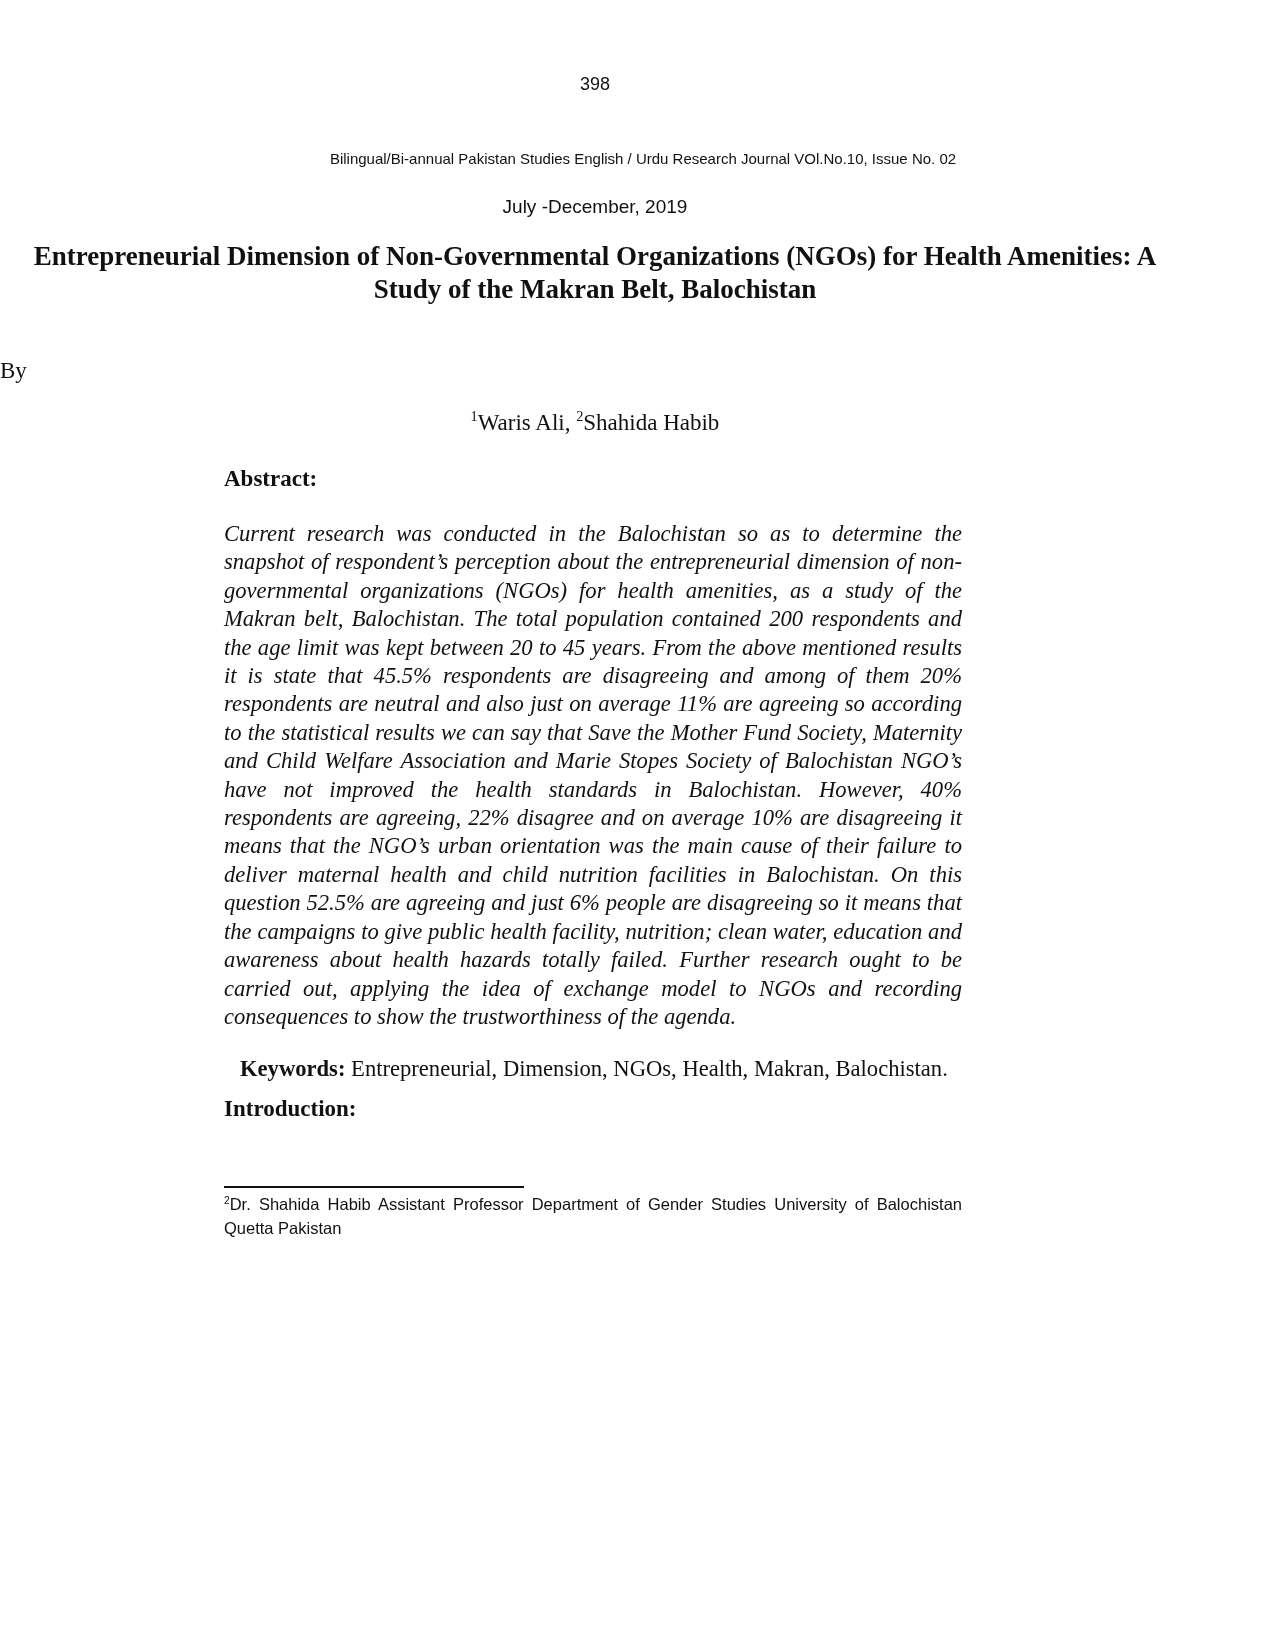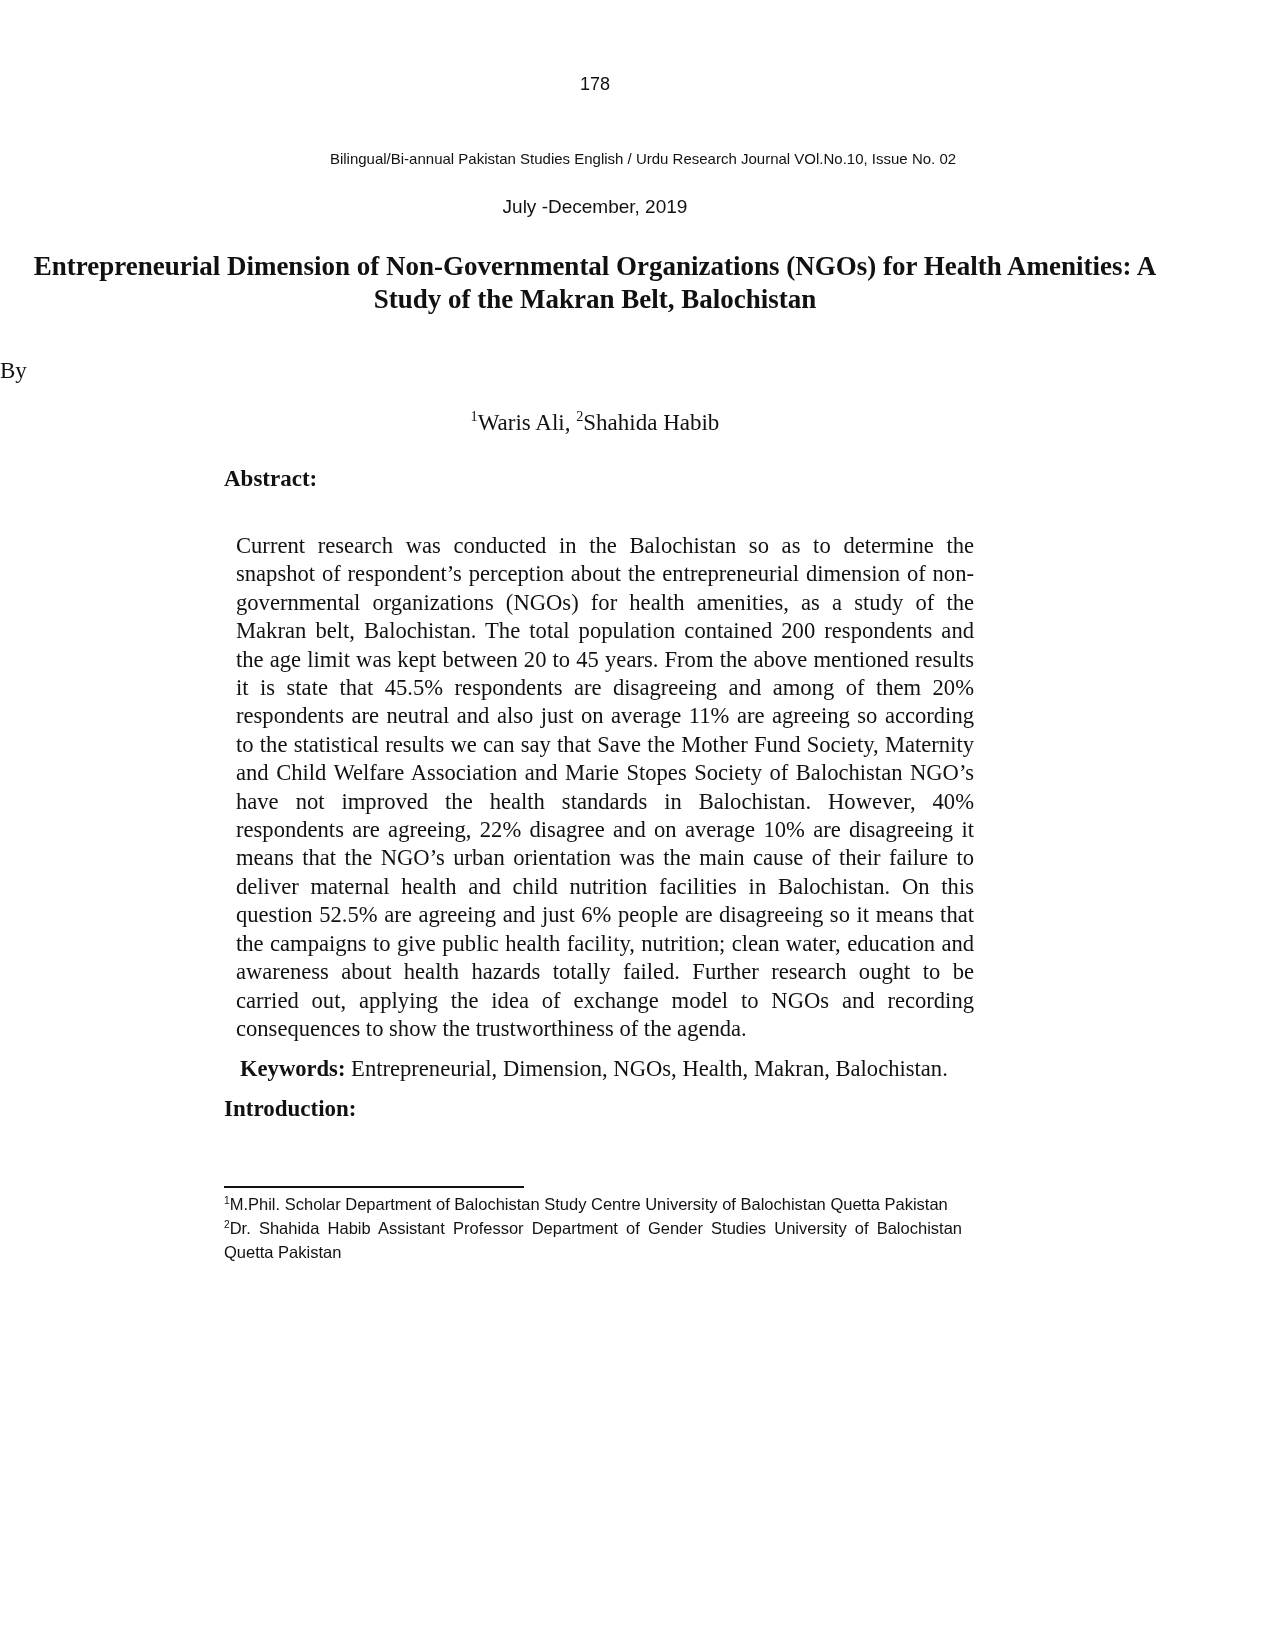--- a/index.html
+++ b/index.html
@@ -2,37 +2,37 @@
 <html><head>
 <meta charset="utf-8">
 <style>
   html, body { margin: 0; padding: 0; background: #ffffff; }
   body { width: 1275px; height: 1650px; position: relative; color: #111; overflow: hidden; }
   .sans { font-family: "Liberation Sans", "DejaVu Sans", sans-serif; }
   .serif { font-family: "Liberation Serif", "DejaVu Serif", serif; }
   #page-number { position: absolute; top: 74px; left: 0; width: 1190px; text-align: center; font-size: 18px; }
   #journal-line { position: absolute; top: 150px; left: 0; width: 1190px; text-align: center; font-size: 15px; padding-left: 48px; }
   #date-line { position: absolute; top: 196px; left: 0; width: 1190px; text-align: center; font-size: 19px; }
-  #title { position: absolute; top: 250px; left: 0; width: 1190px; text-align: center; font-size: 27px; font-weight: bold; line-height: 33px; margin: 0; }
+  #title { position: absolute; top: 240px; left: 0; width: 1190px; text-align: center; font-size: 27px; font-weight: bold; line-height: 33px; margin: 0; }
   #by { position: absolute; top: 358px; left: 0; width: 1190px; font-size: 23px; }
   #authors { position: absolute; top: 410px; left: 0; width: 1190px; text-align: center; font-size: 23px; }
   sup { font-size: 62%; vertical-align: super; line-height: 0; }
   #abstract-heading { position: absolute; top: 466px; left: 224px; font-size: 23px; font-weight: bold; }
-  #abstract { position: absolute; top: 520px; left: 224px; width: 738px; font-size: 22.6px; line-height: 28.4px; text-align: justify; margin: 12px; }
+  #abstract { position: absolute; top: 520px; left: 224px; width: 738px; font-size: 22.6px; line-height: 28.4px; font-style: italic; text-align: justify; margin: 0; }
   #keywords { position: absolute; top: 1039px; left: 224px; width: 738px; font-size: 22.6px; line-height: 28.4px; text-align: justify; margin: 16px; }
   #keywords b { font-weight: bold; }
   #intro-heading { position: absolute; top: 1096px; left: 224px; font-size: 23px; font-weight: bold; }
   #footnote-rule { position: absolute; top: 1186px; left: 224px; width: 300px; height: 2px; background: #111; }
   #footnotes { position: absolute; top: 1192px; left: 224px; width: 738px; font-size: 16.5px; line-height: 24px; text-align: justify; }
   #footnotes p { margin: 0; }
 </style>
 </head>
 <body>
 
-<div id="page-number" class="sans">178</div>
+<div id="page-number" class="sans">398</div>
 <div id="journal-line" class="sans">Bilingual/Bi-annual Pakistan Studies English / Urdu Research Journal VOl.No.10, Issue No. 02</div>
 <div id="date-line" class="sans">July -December, 2019</div>
 
 <h1 id="title" class="serif"><span>Entrepreneurial Dimension of Non-Governmental Organizations (NGOs) for Health Amenities: A Study of the Makran Belt, Balochistan</span></h1>
 
 <div id="by" class="serif">By</div>
 
 <div id="authors" class="serif">
   <sup>1</sup><span>Waris Ali,</span>
   <sup>2</sup><span>Shahida Habib</span>
@@ -45,15 +45,14 @@
 <p id="keywords" class="serif">
   <b>Keywords:</b>
   <span>Entrepreneurial, Dimension, NGOs, Health, Makran, Balochistan.</span>
 </p>
 
 <div id="intro-heading" class="serif">Introduction:</div>
 
 <div id="footnote-rule"></div>
 
 <div id="footnotes" class="sans">
-  <p><sup>1</sup><span>M.Phil. Scholar Department of Balochistan Study Centre University of Balochistan Quetta Pakistan</span></p>
   <p><sup>2</sup><span>Dr. Shahida Habib Assistant Professor Department of Gender Studies University of Balochistan Quetta Pakistan</span></p>
 </div>
 
 </body></html>

